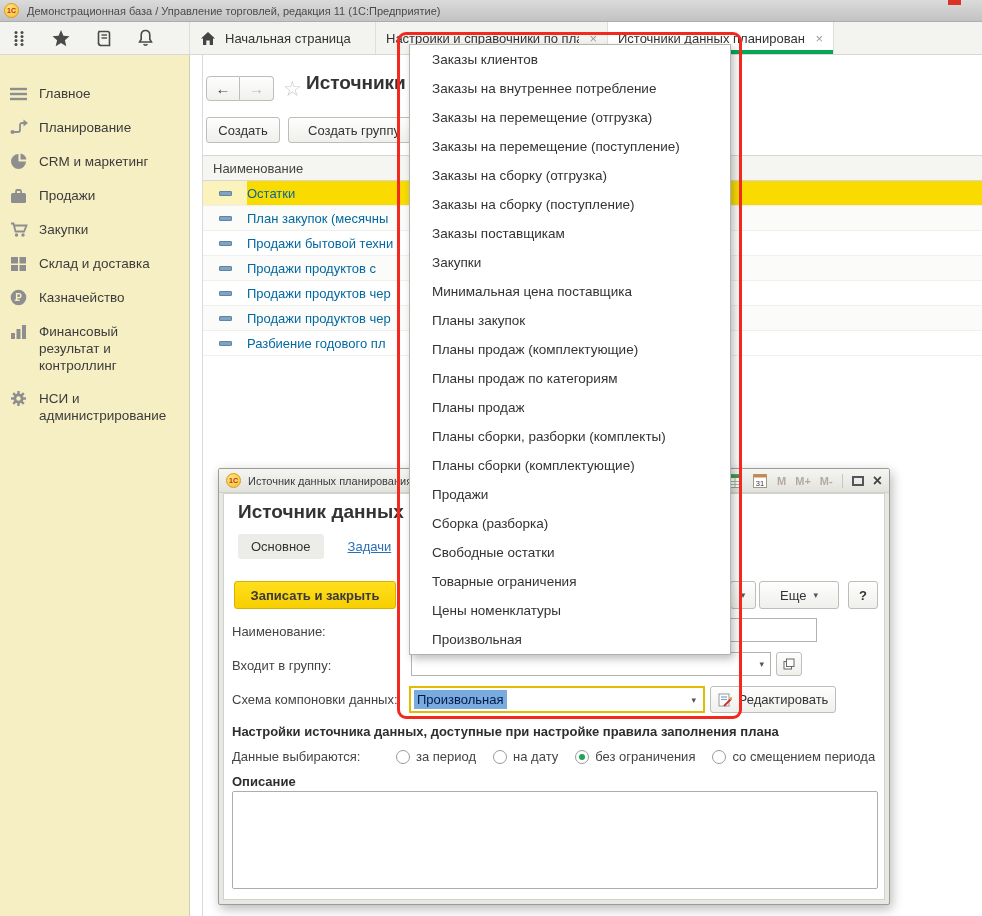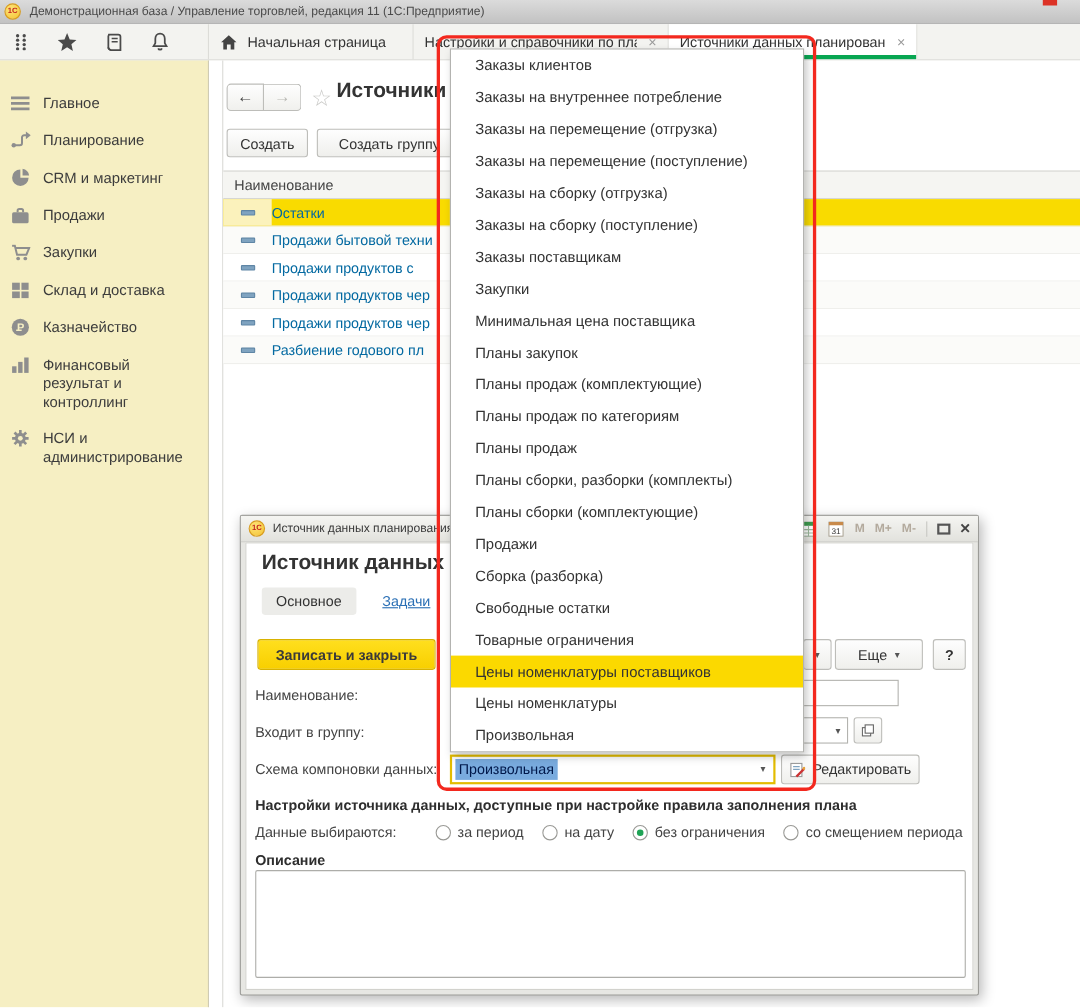--- a/index.html
+++ b/index.html
@@ -288,20 +288,26 @@
       <div class="trow selected">
       <span class="dash-cell">
           <span class="dash"></span>
         </span>
       <span class="trow-label">Остатки</span>
     </div>
       <div class="trow">
       <span class="dash-cell">
           <span class="dash"></span>
         </span>
+      <span class="trow-label">План закупок (месячны</span>
+    </div>
+      <div class="trow">
+      <span class="dash-cell">
+          <span class="dash"></span>
+        </span>
       <span class="trow-label">Продажи бытовой техни</span>
     </div>
       <div class="trow">
       <span class="dash-cell">
           <span class="dash"></span>
         </span>
       <span class="trow-label">Продажи продуктов с</span>
     </div>
       <div class="trow">
       <span class="dash-cell">
@@ -477,23 +483,20 @@
     </div>
       <div class="dd-item">
       <span>Сборка (разборка)</span>
     </div>
       <div class="dd-item">
       <span>Свободные остатки</span>
     </div>
       <div class="dd-item">
       <span>Товарные ограничения</span>
     </div>
-      <div class="dd-item highlight">
-      <span>Цены номенклатуры поставщиков</span>
-    </div>
       <div class="dd-item">
       <span>Цены номенклатуры</span>
     </div>
       <div class="dd-item">
       <span>Произвольная</span>
     </div>
     </div>
 
   <div class="red-rect"></div>
 

